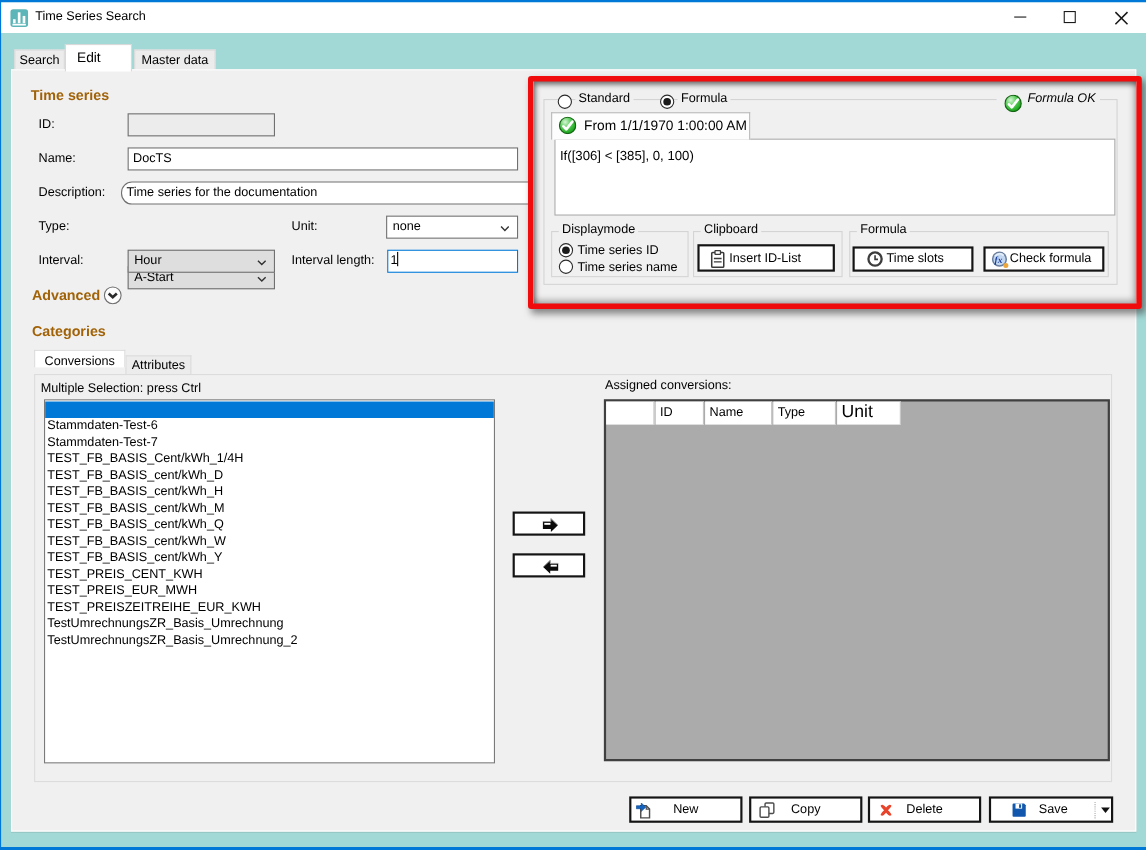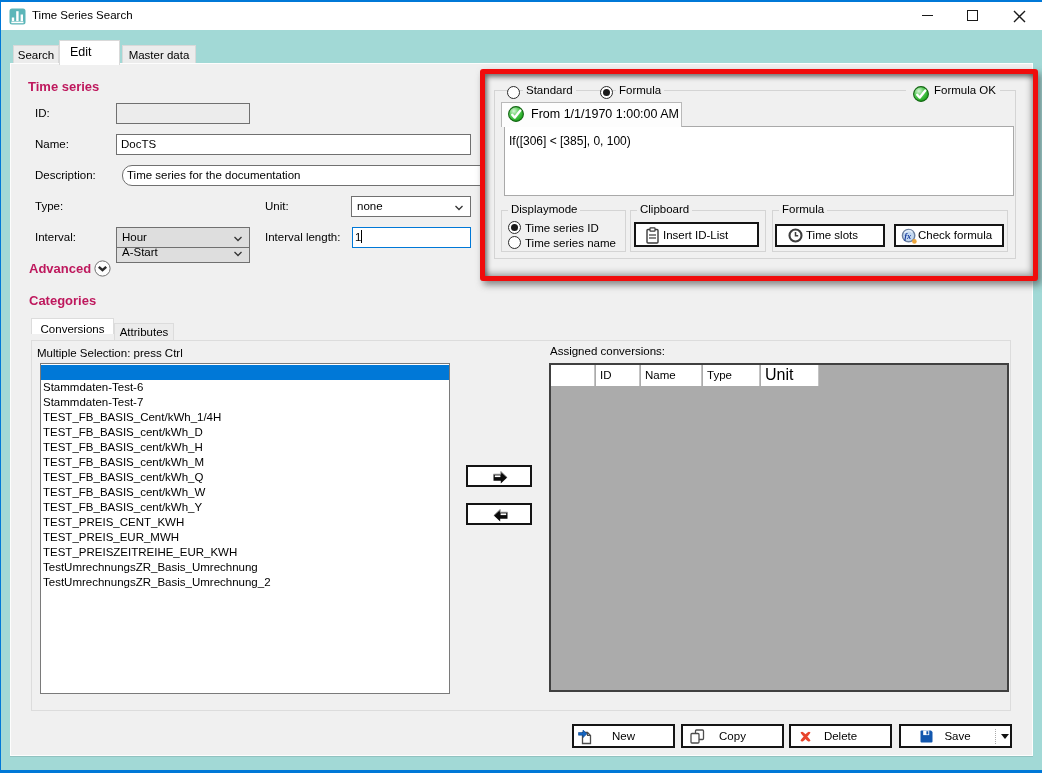--- a/index.html
+++ b/index.html
@@ -3,21 +3,21 @@
 <meta charset="utf-8">
 <style>
 * { margin:0; padding:0; box-sizing:border-box; }
 html,body { width:1042px; height:773px; }
 body { font-family:"Liberation Sans", sans-serif; position:relative; background:#a2d9d6; overflow:hidden; }
 .abs { position:absolute; }
 #titlebar { position:absolute; left:1px; top:2px; width:1041px; height:28px; background:#fff; }
 #content { position:absolute; left:0px; top:30px; width:1042px; height:740px; }
 #panel { position:absolute; left:10px; top:33px; width:1023px; height:693px; background:#f0f0f0; border:1px solid #fdfdfd; box-shadow:0 1px 0 rgba(0,0,0,0.1);}
 .tab { position:absolute; font-size:11.5px; color:#000; text-align:center; }
-.heading { position:absolute; font-weight:bold; font-size:13px; color:#be185d; }
+.heading { position:absolute; font-weight:bold; font-size:13px; color:#a16207; }
 .lbl { position:absolute; font-size:11.5px; color:#000; white-space:nowrap; }
 .input { position:absolute; background:#fff; border:1px solid #707070; font-size:11.5px; color:#000; padding-left:4px; line-height:19px; white-space:nowrap; }
 .combo { position:absolute; background:#dedede; border:1px solid #707070; font-size:11.5px; color:#000; padding-left:5px; line-height:19px; }
 .chev { position:absolute; width:10px; height:10px; }
 .gbox { position:absolute; border:1px solid #d4d4d4; }
 .gtitle { position:absolute; font-size:11.5px; color:#000; background:#f0f0f0; padding:0 3px; white-space:nowrap; }
 .btn2 { position:absolute; background:#fff; border:2px solid #141414; font-size:11.5px; color:#000; }
 .radio { position:absolute; width:13px; height:13px; border-radius:50%; border:1.5px solid #2b2b2b; background:#fff; }
 .radio.sel::after { content:""; position:absolute; left:1.5px; top:1.5px; width:7px; height:7px; border-radius:50%; background:#1a1a1a; }
 .litem { height:15px; line-height:15px; font-size:11.5px; padding-left:2px; white-space:nowrap; }
@@ -55,21 +55,21 @@
 
     <div class="heading" style="left:17px; top:15px;">Time series</div>
 
     <div class="lbl" style="left:24px; top:43px;">ID:</div>
     <div class="input" style="left:105px; top:39px; width:134px; height:21px; background:#ececec;"></div>
 
     <div class="lbl" style="left:24px; top:74px;">Name:</div>
     <div class="input" style="left:105px; top:70px; width:355px; height:21px;">DocTS</div>
 
     <div class="lbl" style="left:24px; top:105px;">Description:</div>
-    <div class="input" style="left:111px; top:101px; width:387px; height:21px;border-radius:10px;">Time series for the documentation</div>
+    <div class="input" style="left:99px; top:101px; width:387px; height:21px;border-radius:10px;">Time series for the documentation</div>
 
     <div class="lbl" style="left:24px; top:136px;">Type:</div>
     <div class="combo" style="left:105px; top:132px; width:134px; height:21px;margin-top:46px;">A-Start
       <svg class="chev" style="right:6px; top:6px;" viewBox="0 0 10 10">
           <path d="M1.5 3 L5 6.5 L8.5 3" fill="none" stroke="#333" stroke-width="1.3"></path>
         </svg>
     </div>
     <div class="lbl" style="left:254px; top:136px;">Unit:</div>
     <div class="combo" style="left:340px; top:132px; width:120px; height:21px; background:#fff;">none
       <svg class="chev" style="right:6px; top:6px;" viewBox="0 0 10 10">
@@ -176,21 +176,21 @@
     </div>
 
     <div class="abs" style="left:469px; top:5px; width:558px; height:212px; border:5px solid #f00c0c; border-radius:3px; background:#f0f0f0; box-shadow:3px 4px 7px rgba(70,70,70,0.62), inset 2px 3px 5px rgba(0,0,0,0.5), inset -2px -3px 6px rgba(0,0,0,0.3); z-index:5;">
 
       <div class="gbox" style="left:9px; top:16px; width:522px; height:169px;"></div>
 
       <div class="radio" style="left:22px; top:12px;"></div>
       <div class="gtitle" style="left:38px; top:10px;">Standard</div>
       <div class="radio sel" style="left:115px; top:12px;"></div>
       <div class="gtitle" style="left:131px; top:10px;">Formula</div>
-      <div class="abs" style="left:421px; top:10px; background:#f0f0f0; padding:0 4px 0 28px; font-size:11.5px; height:14px; line-height:13px;">Formula OK</div>
+      <div class="abs" style="left:421px; top:10px; background:#f0f0f0; padding:0 4px 0 28px; font-size:11.5px; height:14px; line-height:13px;font-style:italic;">Formula OK</div>
       <svg class="abs" style="left:428px; top:12px; z-index:2;" width="16" height="16" viewBox="0 0 16 16">
         <defs>
             <radialGradient id="g0" cx="35%" cy="30%" r="75%">
           <stop offset="0%" stop-color="#d8f5d8"></stop>
               <stop offset="45%" stop-color="#5ecf5e"></stop>
               <stop offset="100%" stop-color="#12a012"></stop>
         </radialGradient>
           </defs>
         <circle cx="8" cy="8" r="7.4" fill="url(#g0)" stroke="#156515" stroke-width="1.1"></circle>
         <path d="M4.2 8.8 L6.8 11.6 L12.3 4.6" fill="none" stroke="#fff" stroke-width="2.4" stroke-linecap="round" stroke-linejoin="round"></path>

